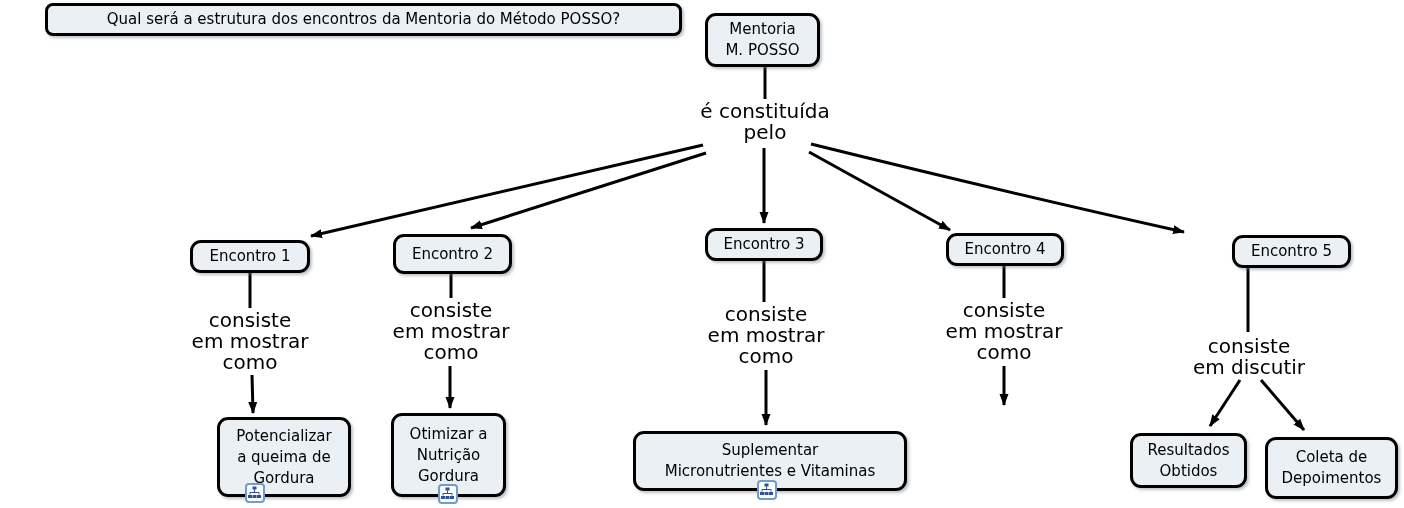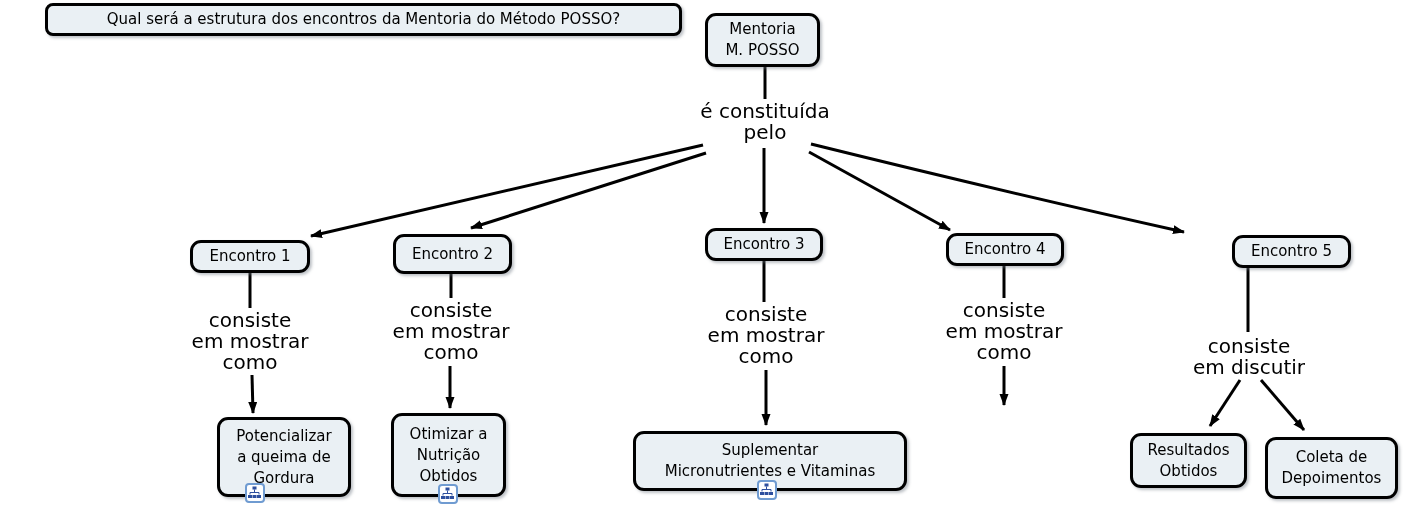--- a/index.html
+++ b/index.html
@@ -108,21 +108,21 @@
 em mostrar
 como</div>
   <div class="link-label" style="left:1187px;top:336px;width:124px;">consiste
 em discutir</div>
 
   <div class="node" style="left:188px;top:417px;width:134px;height:80px;margin-left:29px;">Potencializar
 a queima de
 Gordura</div>
   <div class="node" style="left:391px;top:413px;width:115px;height:84px;">Otimizar a
 Nutrição
-Obtidos</div>
+Gordura</div>
   <div class="node" style="left:633px;top:431px;width:274px;height:60px;">Suplementar
 Micronutrientes e Vitaminas</div>
   <div class="node" style="left:1130px;top:433px;width:117px;height:55px;">Resultados
 Obtidos</div>
   <div class="node" style="left:1265px;top:437px;width:133px;height:62px;">Coleta de
 Depoimentos</div>
 
   <div class="child-icon" style="left:245px;top:483px;">
     <svg width="14" height="14" viewBox="0 0 14 14">
       <g fill="#2d4f9e" stroke="#2d4f9e" stroke-width="1">

